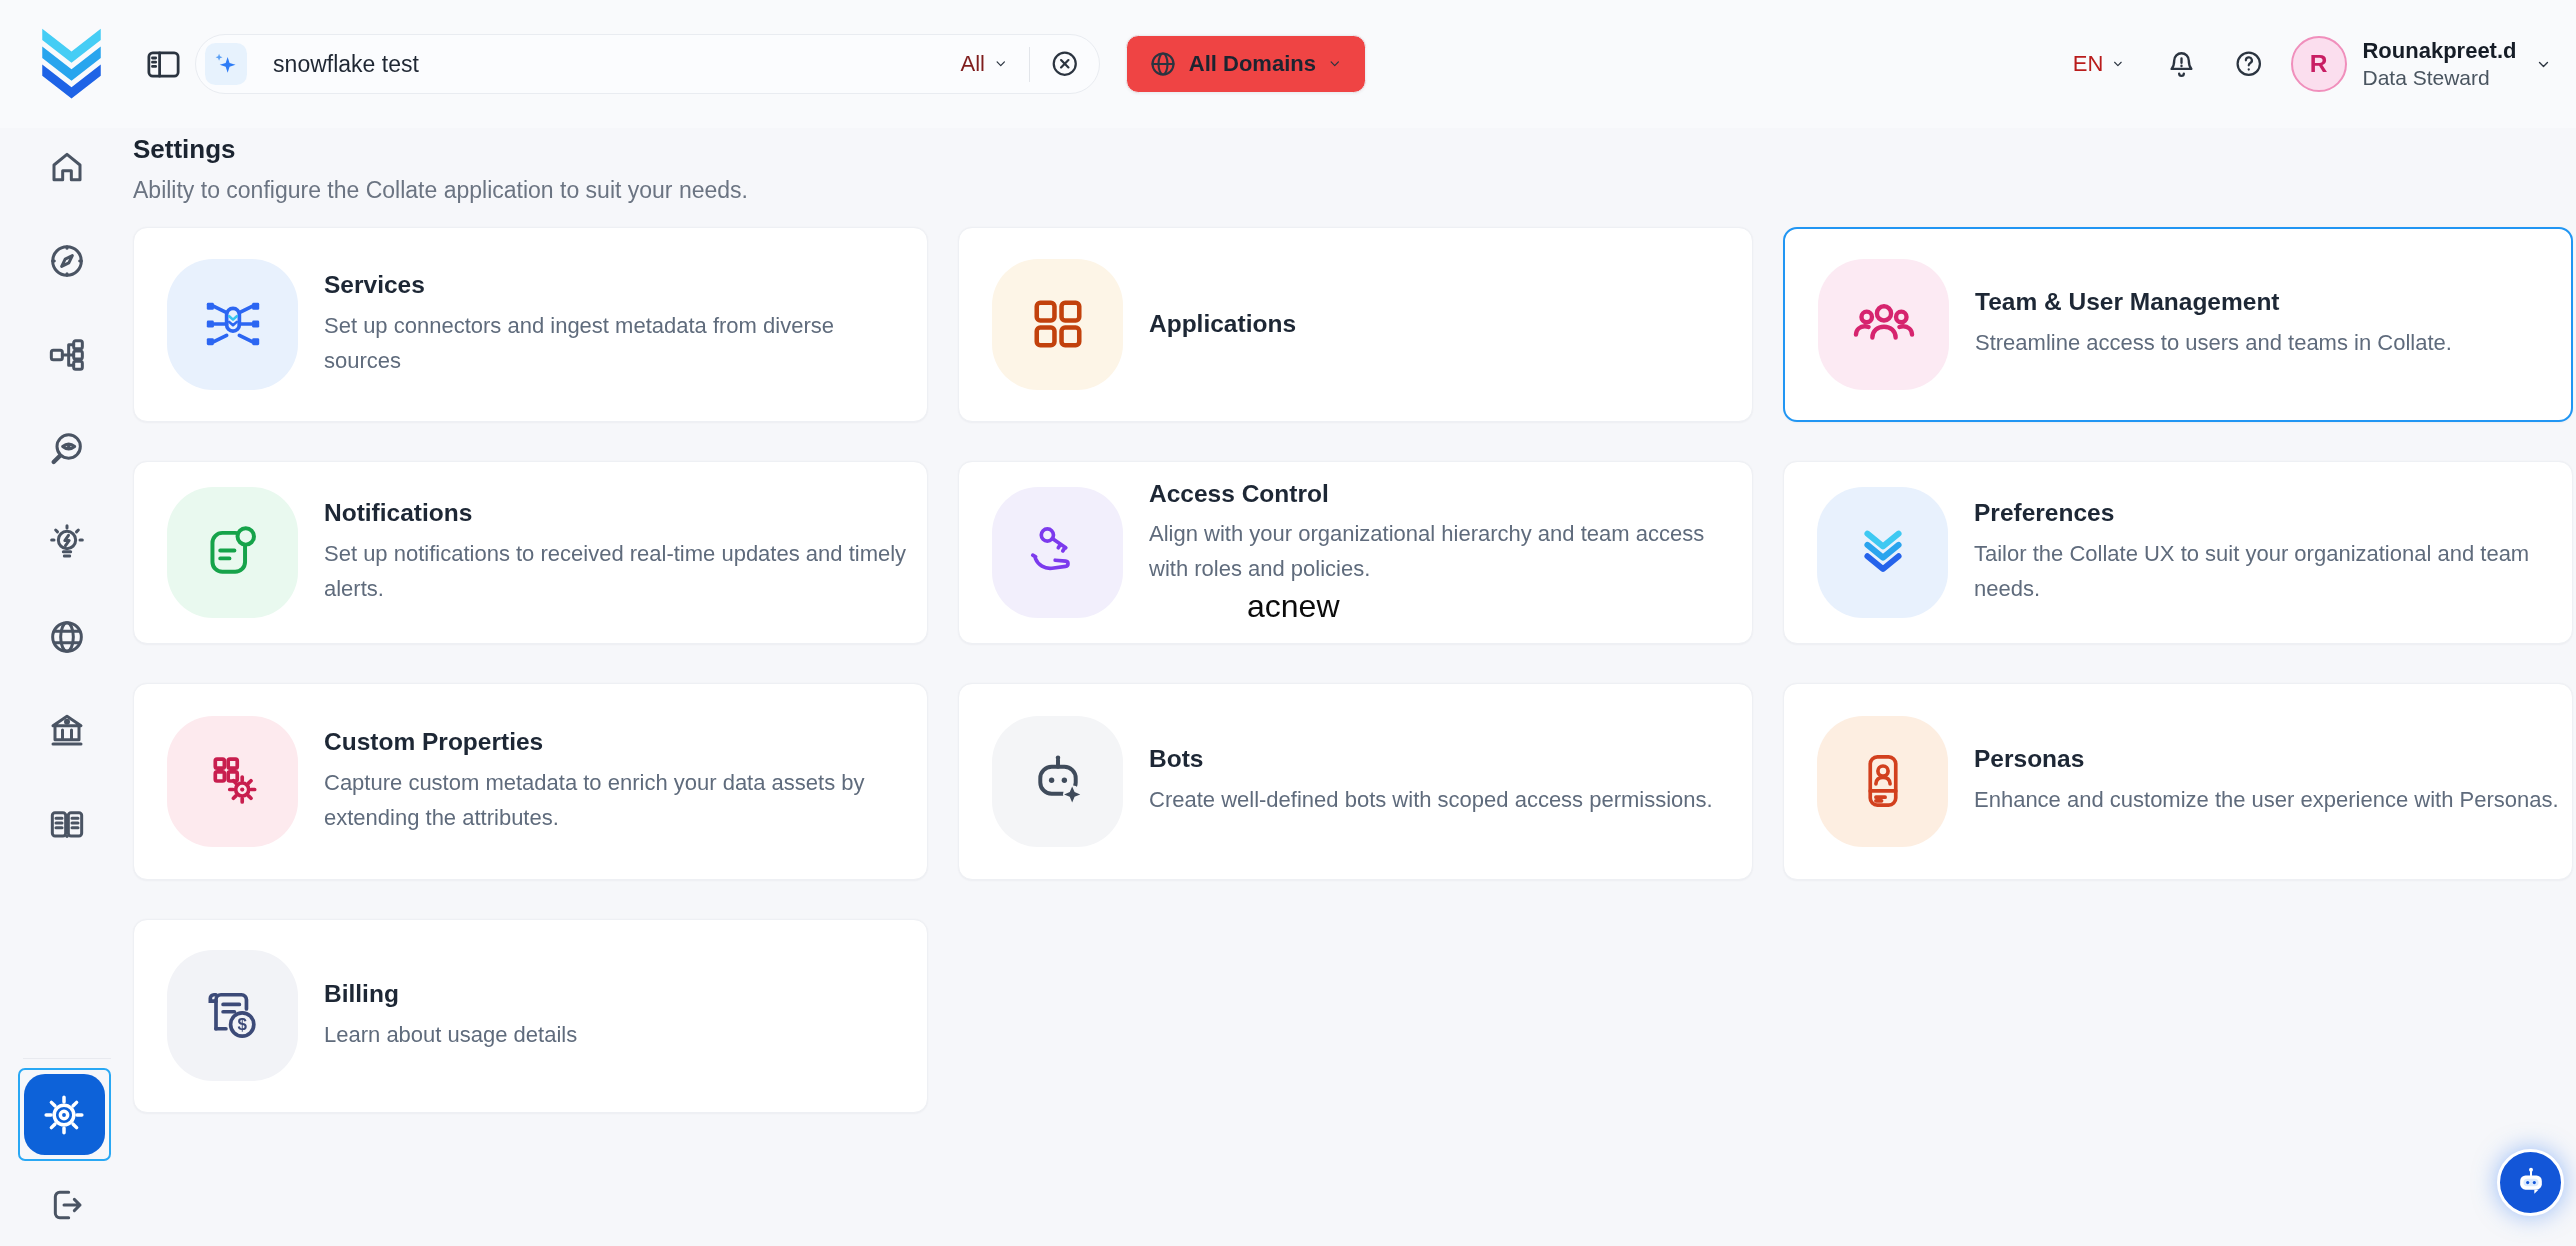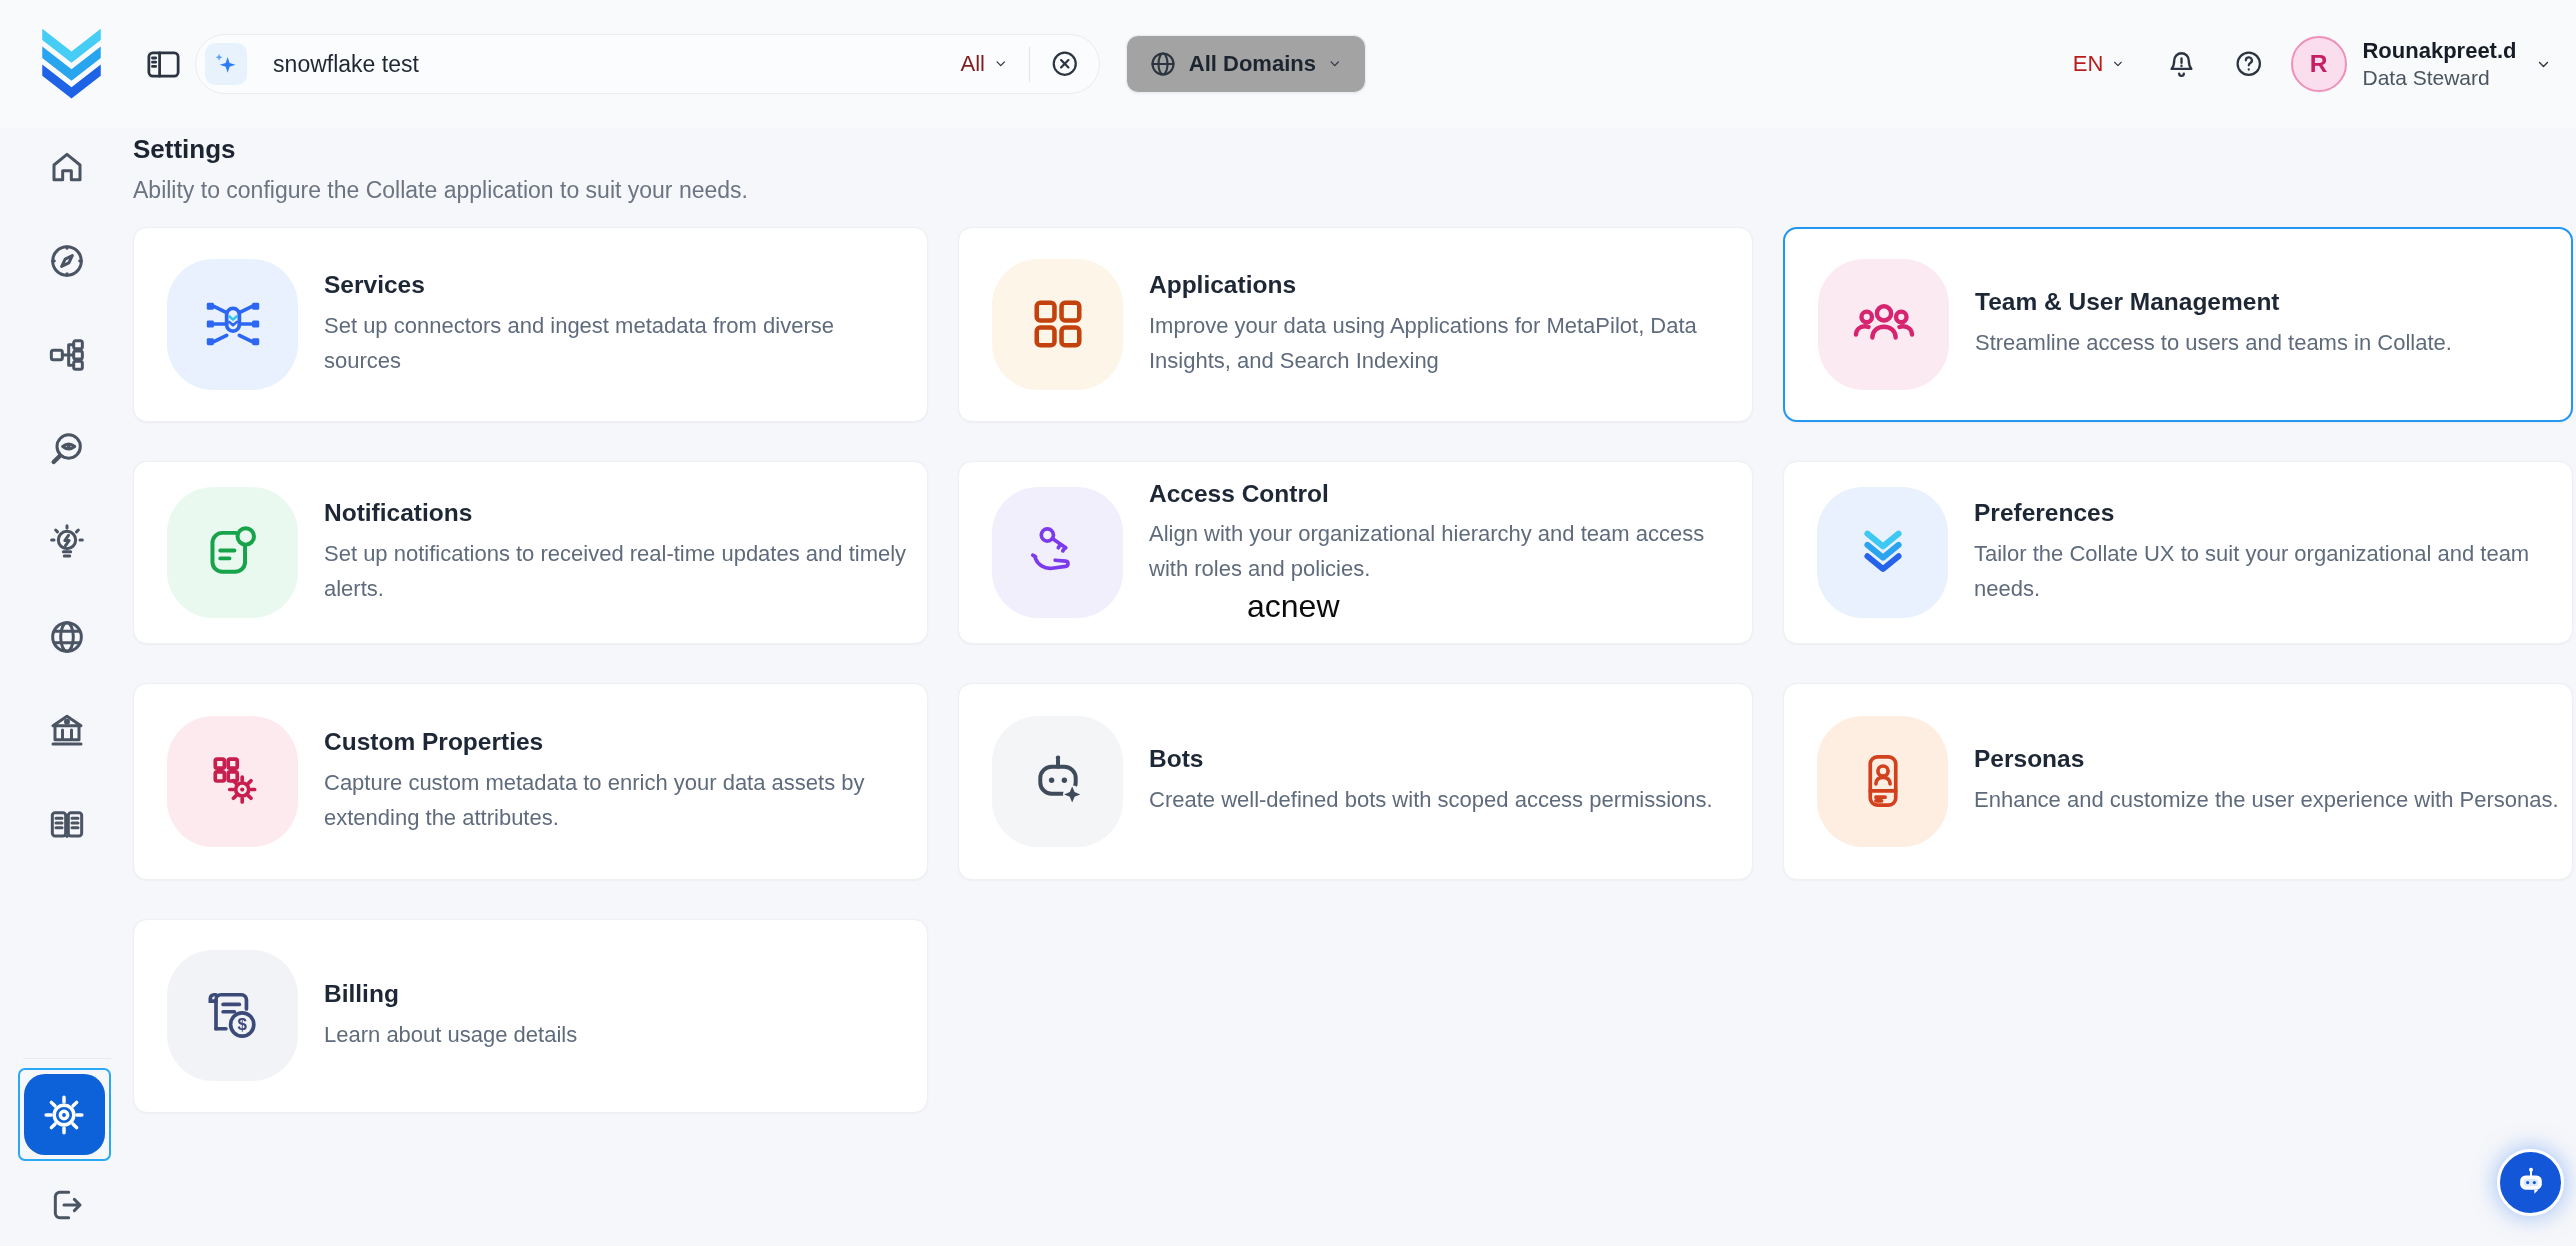--- a/index.html
+++ b/index.html
@@ -10,21 +10,21 @@
   
   .topbar { display:flex; align-items:center; height:128px; padding:0 23px 0 39px; background:#f9fafc; }
   .logo { width:65px; height:70px; flex:0 0 auto; display:flex; align-items:center; }
   .collapse-btn { width:40px; height:40px; margin-left:39px; background:none; border:none; display:flex; align-items:center; justify-content:center; cursor:pointer; }
   .searchbar { display:flex; align-items:center; width:905px; height:60px; margin-left:12.3px; background:#fbfcfe; border:1.3px solid #e9ecf1; border-radius:30px; padding:0 19px 0 8.8px; }
   .sparkle-box { width:42px; height:42px; border-radius:10.5px; background:#e7f2fd; display:flex; align-items:center; justify-content:center; flex:0 0 auto; }
   .search-input { flex:1; margin-left:26px; border:none; outline:none; background:transparent; font-size:23px; color:#1f2733; font-family:inherit; }
   .search-scope { display:flex; align-items:center; gap:7px; font-size:22px; color:#7f1d1d; }
   .search-div { width:1.3px; height:35px; background:#e2e5ea; margin:0 19px; }
   .icon-btn { background:none; border:none; display:flex; align-items:center; justify-content:center; cursor:pointer; }
-  .domains-btn { display:flex; align-items:center; gap:10.5px; height:58px; margin-left:26px; padding:0 21px; background:#a3a3a3; border:0.9px solid #eceef2; border-radius:12.3px; box-shadow:0 0.9px 2.6px rgba(16,24,40,.05); cursor:pointer; }
+  .domains-btn { display:flex; align-items:center; gap:10.5px; height:58px; margin-left:26px; padding:0 21px; background:#ef4444; border:0.9px solid #eceef2; border-radius:12.3px; box-shadow:0 0.9px 2.6px rgba(16,24,40,.05); cursor:pointer; }
   .domains-btn .lbl { font-size:22px; font-weight:700; color:#1c2430; }
   .top-right { display:flex; align-items:center; margin-left:auto; }
   .lang { display:flex; align-items:center; gap:7px; font-size:22px; color:#b91c1c; margin-right:39px; cursor:pointer; }
   .bell-btn { margin-right:35px; } .help-btn { margin-right:26px; }
   .user { display:flex; align-items:center; cursor:pointer; }
   .avatar { width:56px; height:56px; border-radius:50%; background:#fbdeee; border:2.2px solid #f08fbc; color:#c81e63; font-size:24.5px; font-weight:700; display:flex; align-items:center; justify-content:center; }
   .user-txt { margin-left:15.8px; line-height:1.15; }
   .user-name { font-size:22px; font-weight:700; color:#161d27; }
   .user-role { font-size:21px; color:#4a5560; margin-top:3.5px; }
   .user-chev { margin-left:17.5px; }
@@ -263,21 +263,20 @@
         <span class="card-icon bg-cream">
           <svg viewBox="0 0 48 48" fill="none" stroke="#c2410c" stroke-width="3.2" stroke-linejoin="round">
             <rect x="9" y="9" width="12.5" height="12.5" rx="2.5"></rect>
               <rect x="26.5" y="9" width="12.5" height="12.5" rx="2.5"></rect>
             <rect x="9" y="26.5" width="12.5" height="12.5" rx="2.5"></rect>
               <rect x="26.5" y="26.5" width="12.5" height="12.5" rx="2.5"></rect>
           </svg>
         </span>
         <span class="card-txt">
           <div class="card-title">Applications</div>
-          <div class="card-desc">Improve your data using Applications for MetaPilot, Data Insights, and Search Indexing</div>
         </span>
       </div>
 
       <div class="card highlighted">
         <span class="card-icon bg-pink">
           <svg viewBox="0 0 48 48" fill="none" stroke="#d6246e" stroke-width="3.1" stroke-linecap="round">
             <circle cx="24" cy="16.5" r="5"></circle>
               <circle cx="11.8" cy="19" r="3.7"></circle>
               <circle cx="36.2" cy="19" r="3.7"></circle>
             <path d="M15.8 33.5 c0-4.6 3.6-7.6 8.2-7.6 s8.2 3 8.2 7.6"></path>

